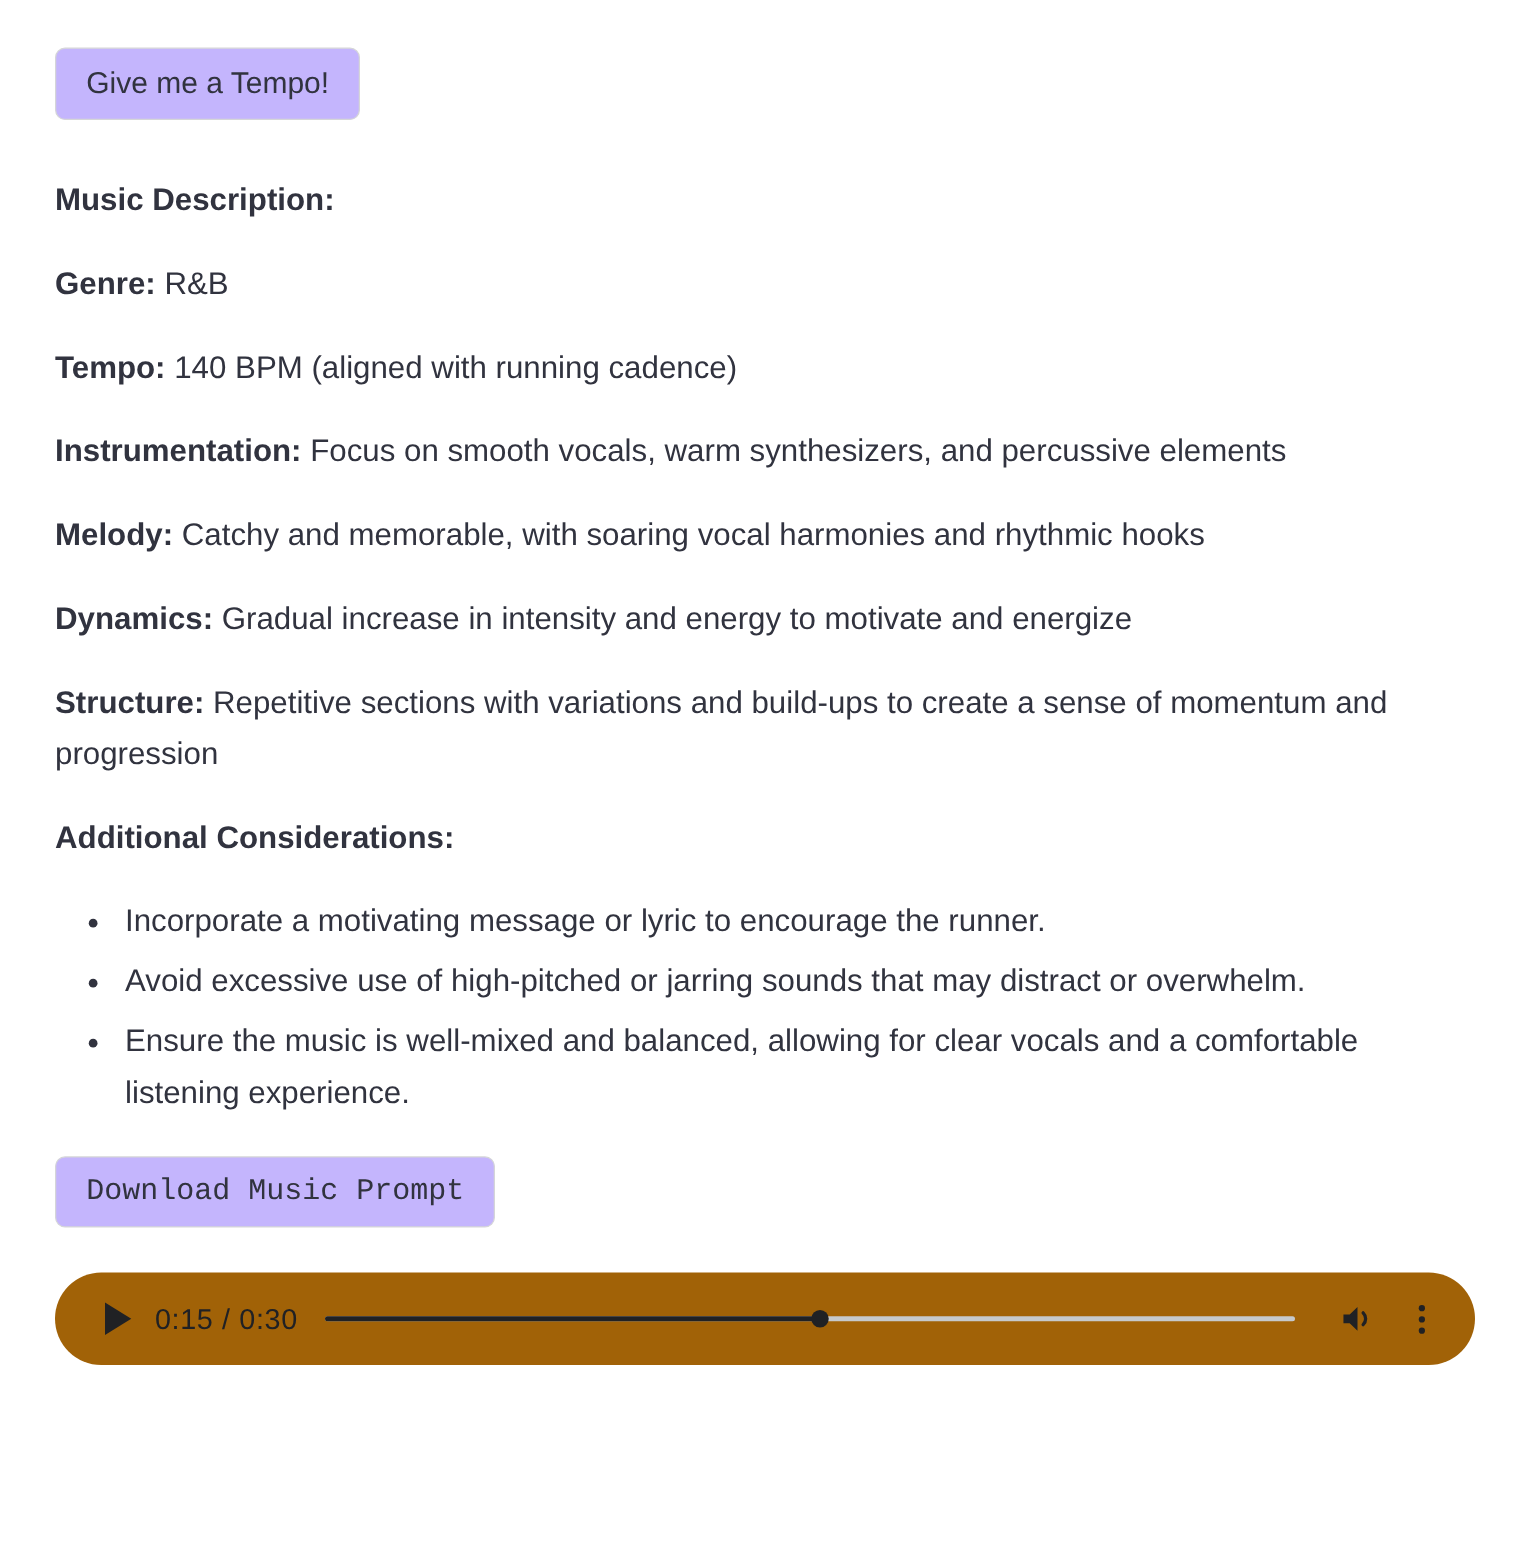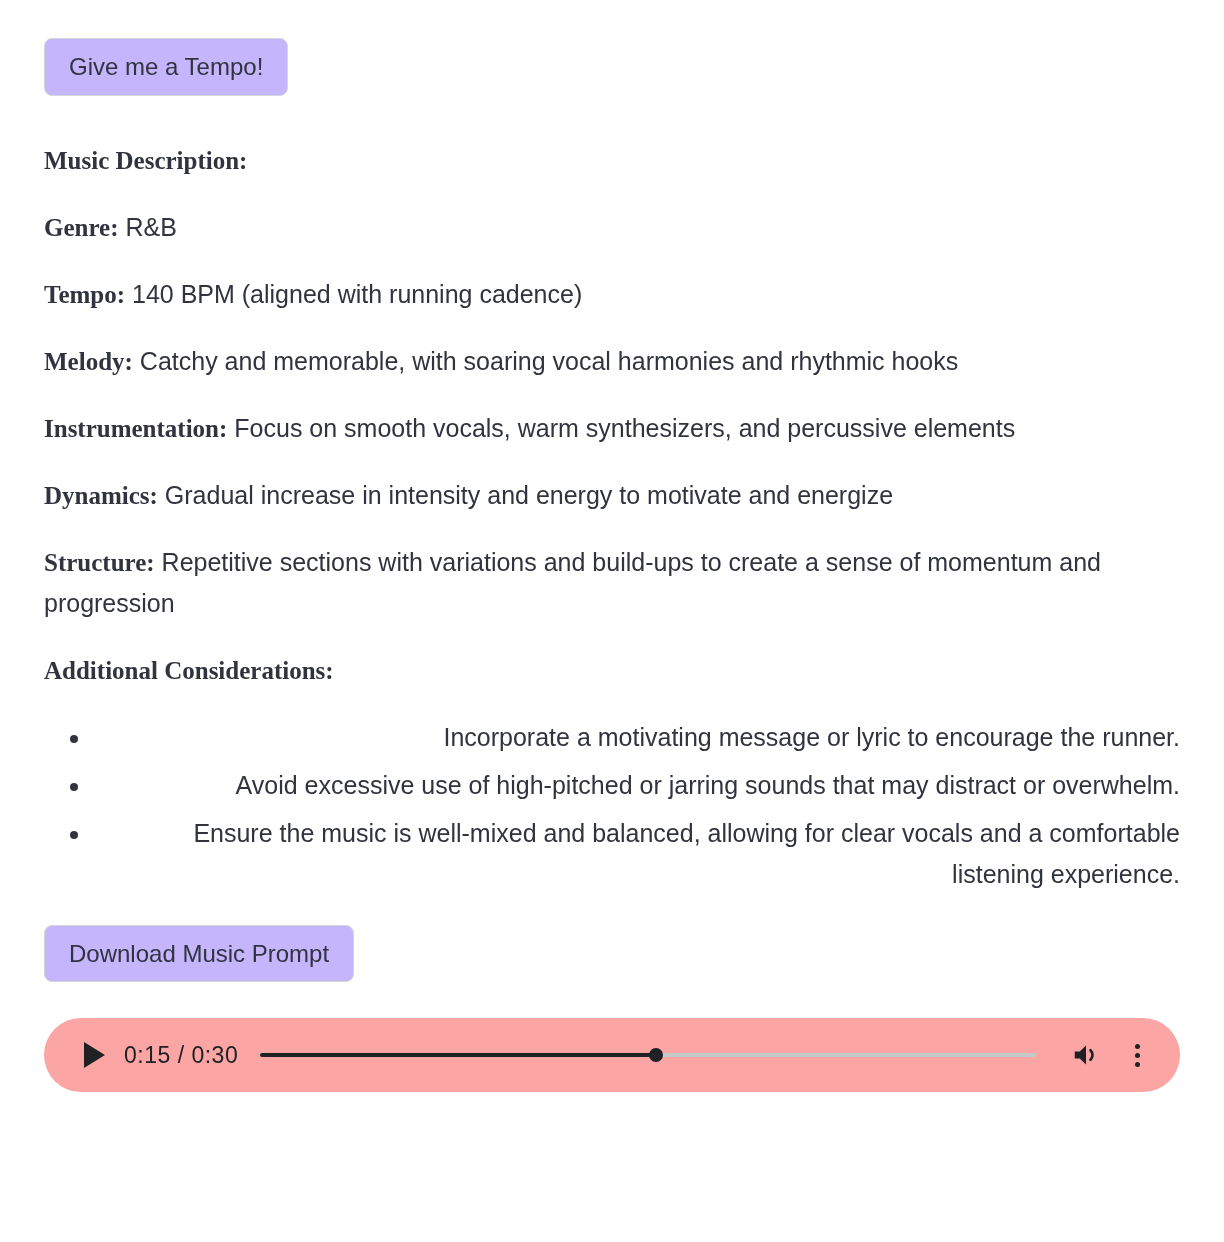--- a/index.html
+++ b/index.html
@@ -36,39 +36,38 @@
 
   
   .content {
     margin-top: 44px;
     font-size: 25px;
     line-height: 1.64;
   }
   .content p {
     margin: 0 0 26px 0;
   }
-  .content strong { font-weight: 700; font-family: Liberation Serif, serif; }
+  .content strong { font-weight: 700; }
   ul.considerations {
     margin: 4px 0 30px 0;
     padding-left: 48px;
-    text-align: right;
   }
   ul.considerations li {
     margin-bottom: 7px;
     padding-left: 8px;
   }
 
-  .download-row { margin-top: 6px; }
+  .download-row { margin-top: 6px; font-family: Liberation Mono, monospace; }
 
   
   .audio-player {
     margin-top: 36px;
     width: 1136px;
     height: 74px;
-    background: #fca5a5;
+    background: #a16207;
     border-radius: 37px;
     display: flex;
     align-items: center;
     padding: 0 26px 0 26px;
   }
   .play-btn {
     width: 44px;
     height: 44px;
     display: flex;
     align-items: center;
@@ -158,23 +157,23 @@
   <div class="content">
 
     <p><strong>Music Description:</strong></p>
 
     <p><strong>Genre:</strong> <span>R&amp;B</span></p>
 
 
     <p><strong>Tempo:</strong> <span>140 BPM (aligned with running cadence)</span></p>
 
 
+    <p><strong>Instrumentation:</strong> <span>Focus on smooth vocals, warm synthesizers, and percussive elements</span></p>
+
     <p><strong>Melody:</strong> <span>Catchy and memorable, with soaring vocal harmonies and rhythmic hooks</span></p>
-
-    <p><strong>Instrumentation:</strong> <span>Focus on smooth vocals, warm synthesizers, and percussive elements</span></p>
 
     <p><strong>Dynamics:</strong> <span>Gradual increase in intensity and energy to motivate and energize</span></p>
 
     <p><strong>Structure:</strong> <span>Repetitive sections with variations and build-ups to create a sense of momentum and progression</span></p>
 
     <p><strong>Additional Considerations:</strong></p>
 
     <ul class="considerations">
       <li>Incorporate a motivating message or lyric to encourage the runner.</li>
       <li>Avoid excessive use of high-pitched or jarring sounds that may distract or overwhelm.</li>

